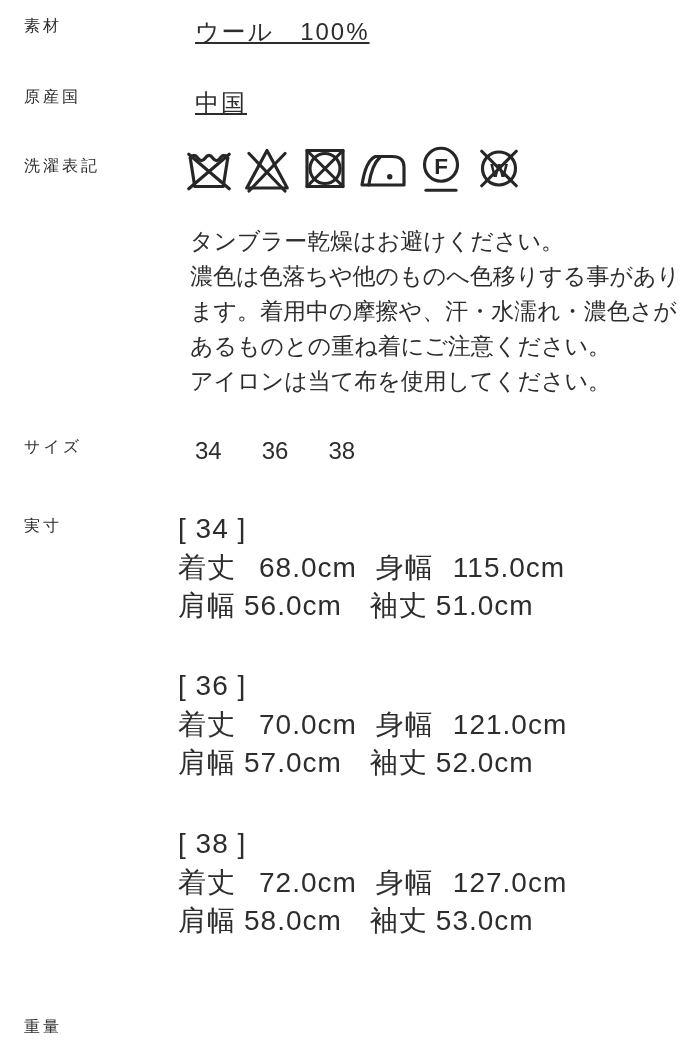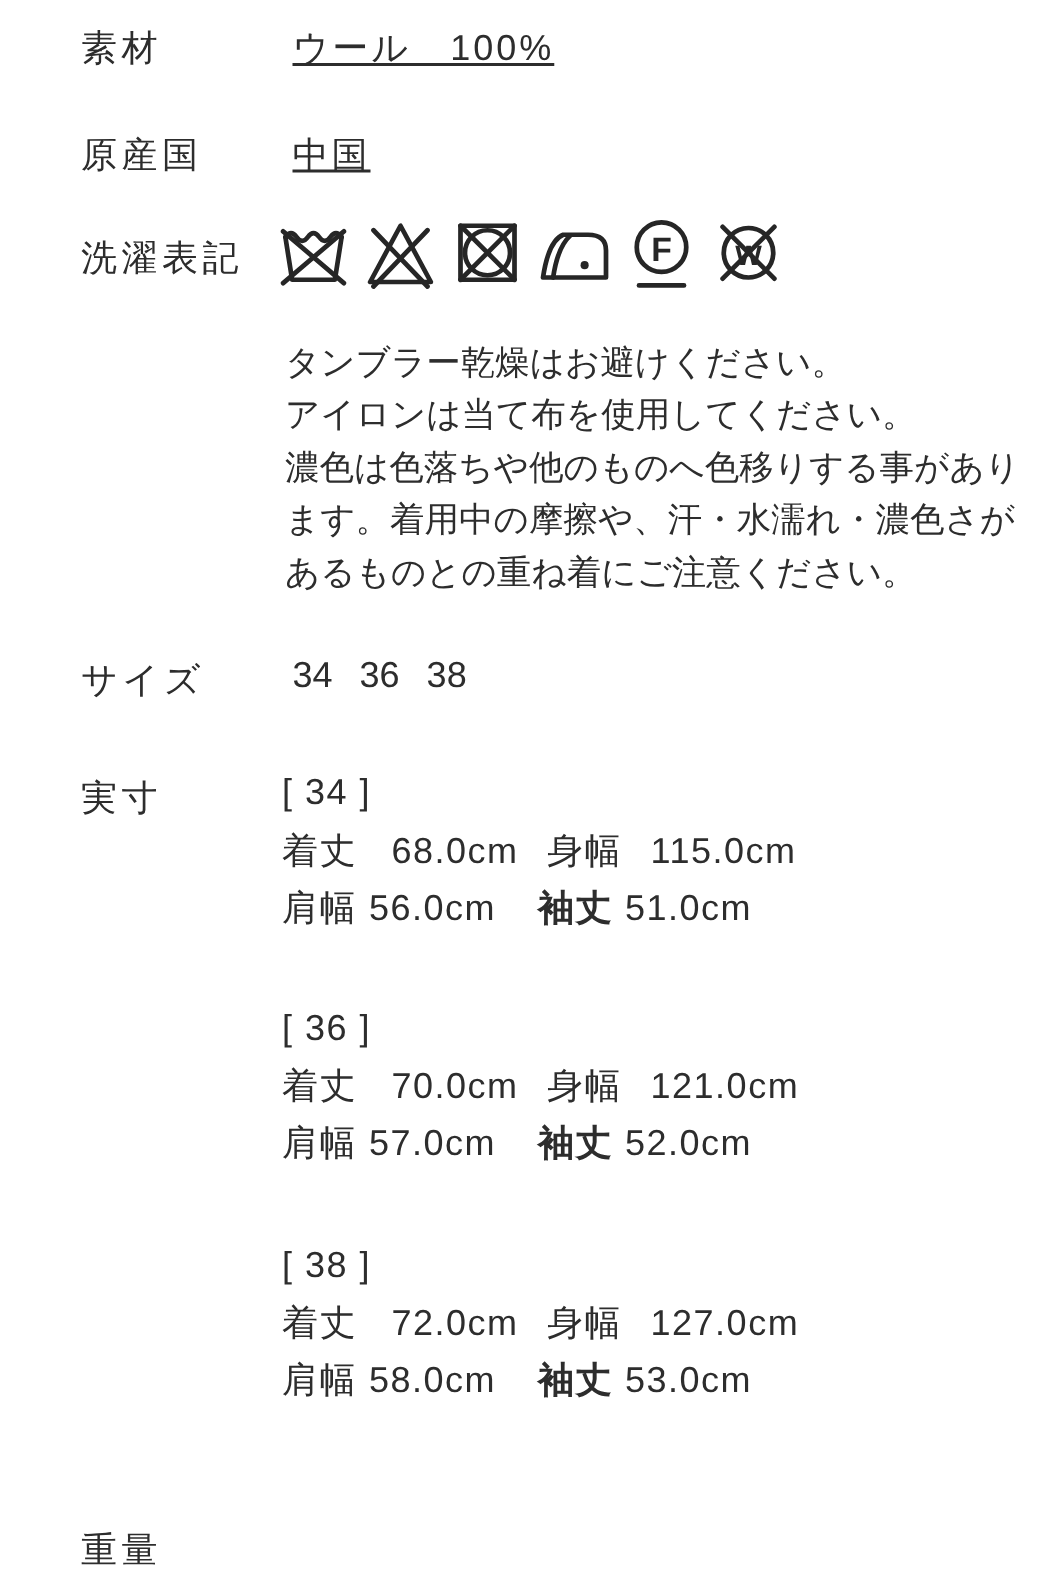--- a/index.html
+++ b/index.html
@@ -7,22 +7,22 @@
     position: relative;
     width: 693px;
     height: 1059px;
     background: #ffffff;
     color: #2d2d2d;
     font-family: "Liberation Sans", "DejaVu Sans", sans-serif;
     overflow: hidden;
   }
   .abs { position: absolute; }
   .lbl {
-    left: 54px;
-    font-size: 24px;
+    left: 24px;
+    font-size: 16px;
     letter-spacing: 3px;
     white-space: nowrap;
   }
   .val {
     left: 195px;
     font-size: 24px;
     letter-spacing: 2px;
     white-space: nowrap;
     text-decoration: underline;
   }
@@ -45,35 +45,35 @@
     font-size: 23px;
     line-height: 35px;
     letter-spacing: 0px;
   }
   .notes p { margin: 0; }
   
   .sizes {
     left: 195px;
     top: 437px;
     display: flex;
-    gap: 18px;
+    gap: 40px;
     font-size: 24px;
   }
   
   .mgroup {
-    left: 188px;
-    font-size: 24px;
+    left: 178px;
+    font-size: 28px;
     line-height: 38.5px;
     letter-spacing: 1px;
     white-space: nowrap;
   }
   .mline { display: flex; align-items: center; }
   .g8  { margin-left: 8px; }
   .g23 { margin-left: 23px; }
-  .g28 { margin-left: 28px; font-weight: bold; }
+  .g28 { margin-left: 28px; }
   .g33 { margin-left: 19px; }
 </style>
 </head>
 <body>
 
 <div class="page">
 
   <div class="abs lbl" style="top:16px">素材</div>
   <div class="abs val" style="top:16px">ウール　100%</div>
 
@@ -115,22 +115,22 @@
     <svg width="48" height="51" viewBox="0 0 32 34">
       <circle class="stroke" cx="16" cy="17" r="11"></circle>
       <text class="glyph" x="16" y="22.5" font-size="12.5" text-anchor="middle">W</text>
       <path class="stroke" d="M4.5 5.5 L27.5 28.5 M27.5 5.5 L4.5 28.5"></path>
     </svg>
 
   </div>
 
   <div class="abs notes">
     <p>タンブラー乾燥はお避けください。</p>
+    <p>濃色は色落ちや他のものへ色移りする事があります。着用中の摩擦や、汗・水濡れ・濃色さがあるものとの重ね着にご注意ください。</p>
     <p>アイロンは当て布を使用してください。</p>
-    <p>濃色は色落ちや他のものへ色移りする事があります。着用中の摩擦や、汗・水濡れ・濃色さがあるものとの重ね着にご注意ください。</p>
   </div>
 
   <div class="abs lbl" style="top:437px">サイズ</div>
   <div class="abs sizes">
     <span>34</span>
     <span>36</span>
     <span>38</span>
   </div>
 
   <div class="abs lbl" style="top:516px">実寸</div>

